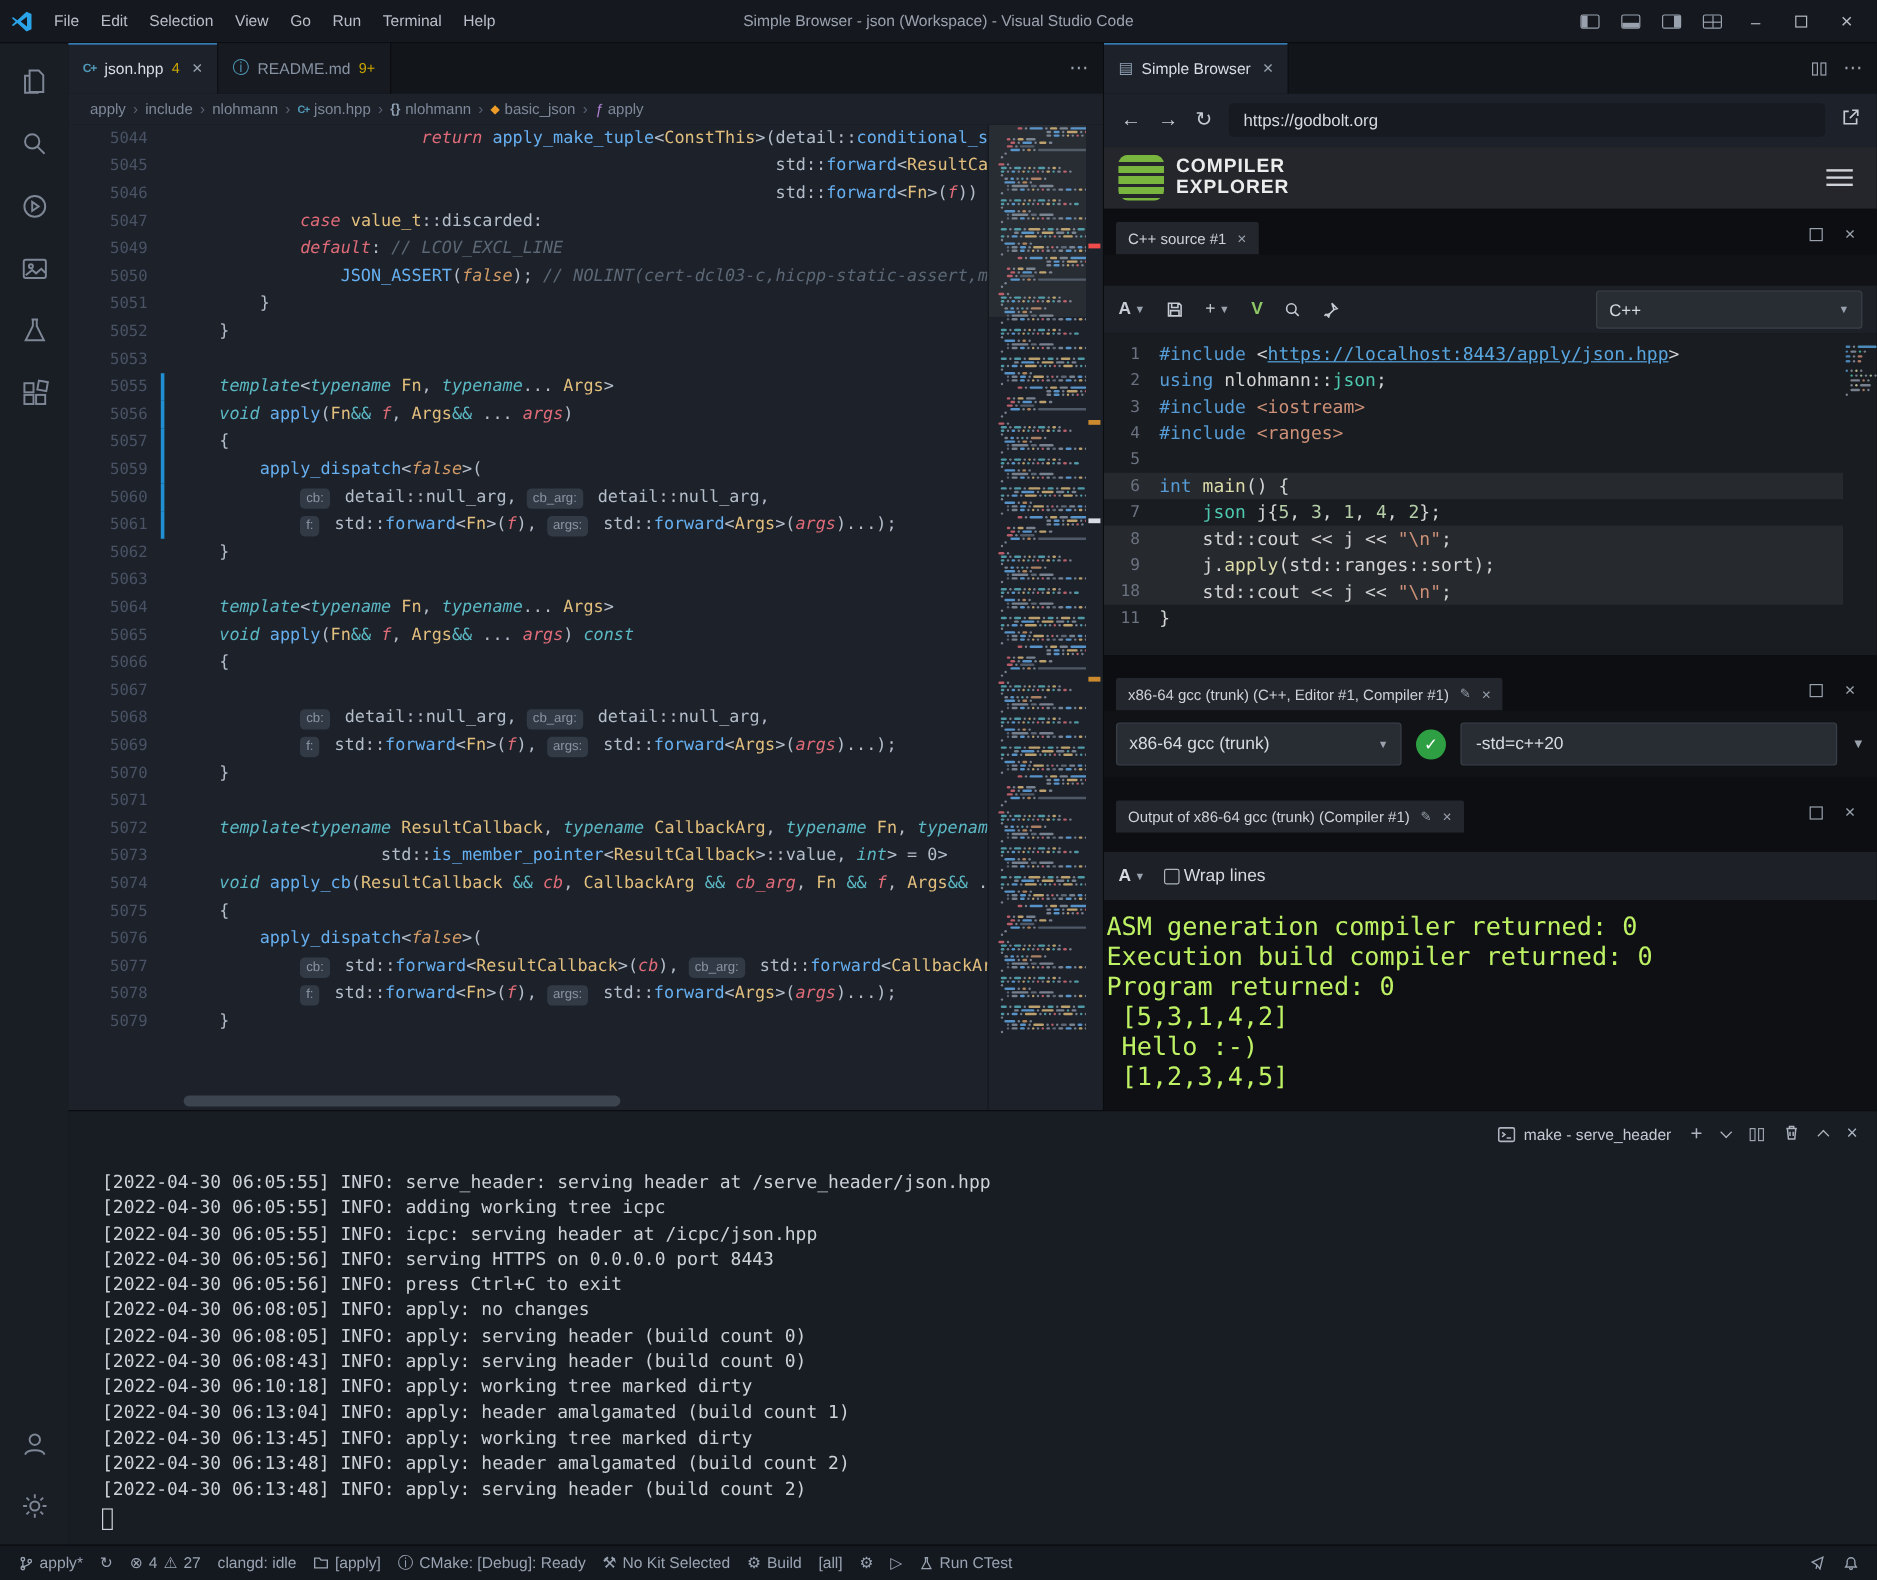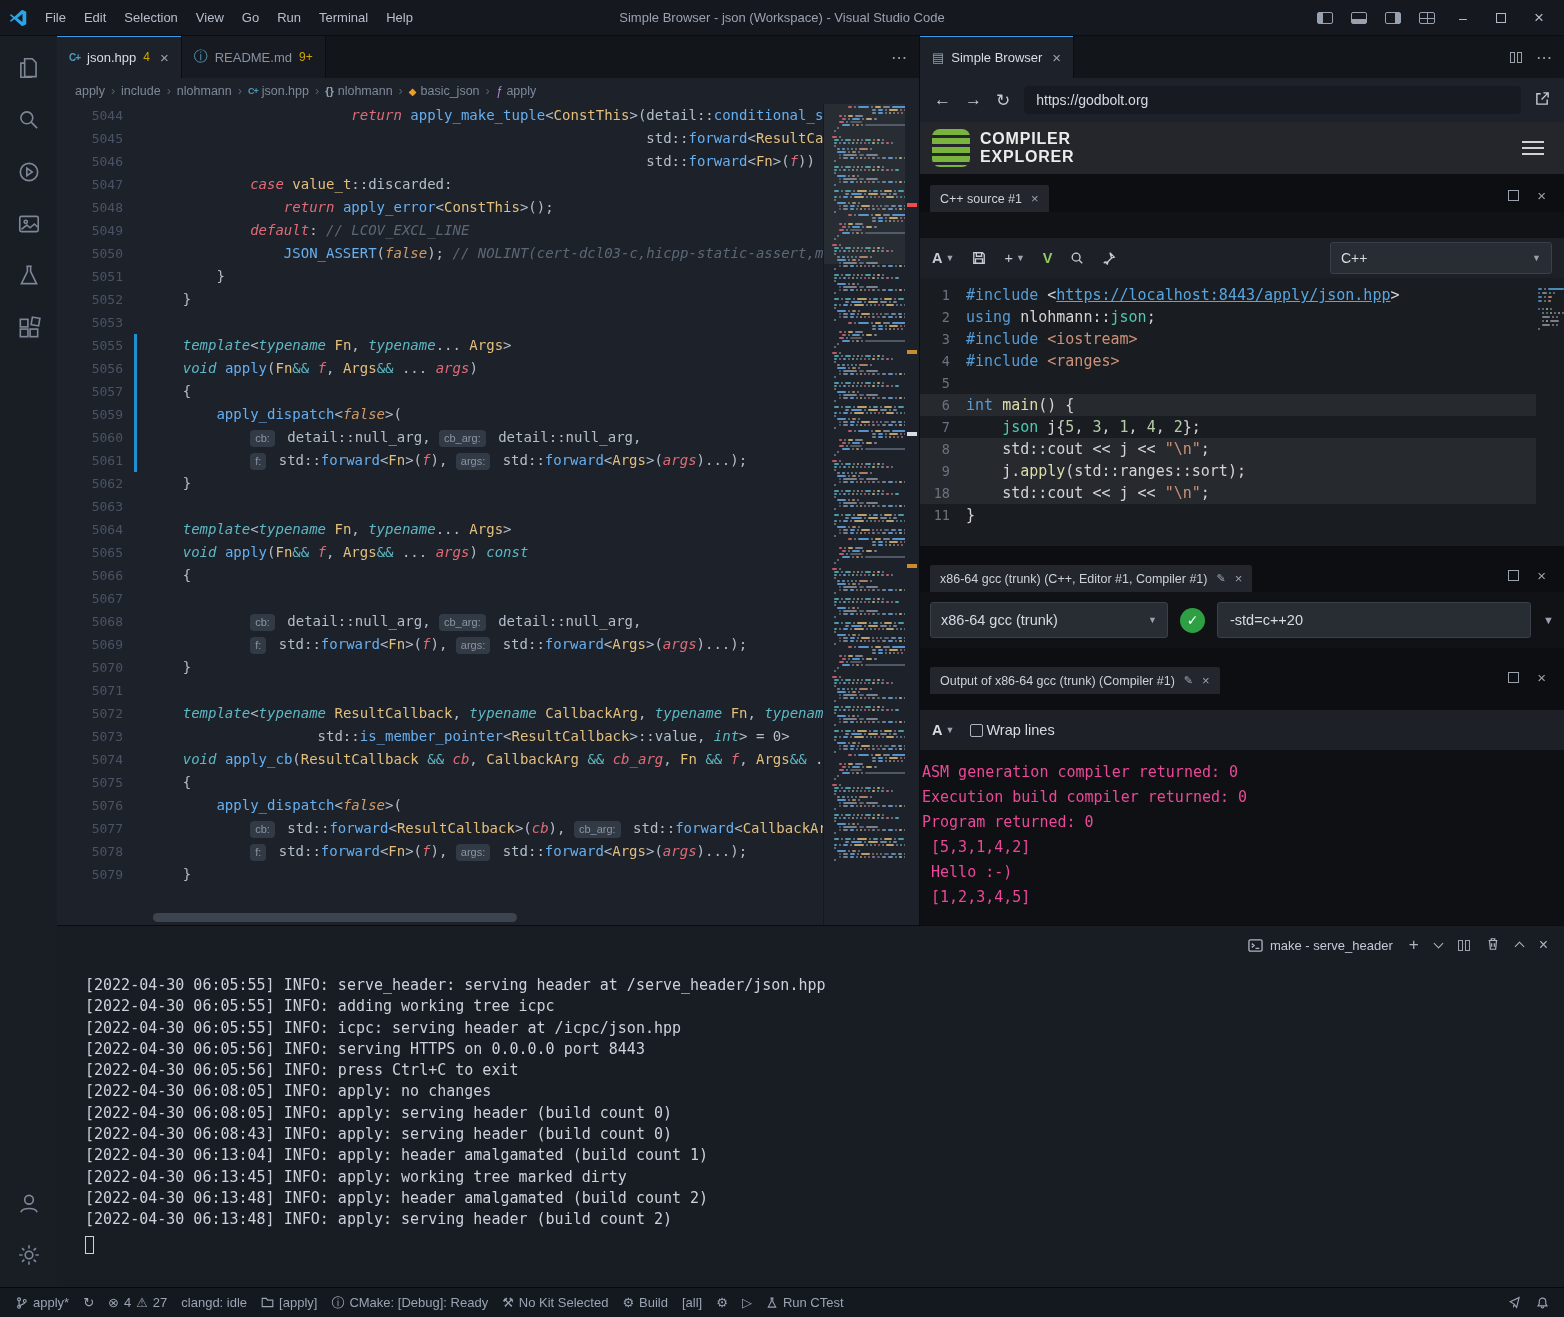--- a/index.html
+++ b/index.html
@@ -127,21 +127,21 @@
   .compiler-row { height:56px; background:#101215; display:flex; align-items:center; gap:12px; padding:0 10px; flex:none; }
   .compiler-select { width:238px; height:36px; background:#282c33; border:1px solid #3a404a; border-radius:3px;
     display:flex; align-items:center; padding:0 10px; font-size:14.5px; color:#d6dbe2; flex:none; }
   .compiler-select .caret { margin-left:auto; }
   .check-circle { width:25px; height:25px; border-radius:50%; background:#2ea043; color:#fff; display:flex; align-items:center; justify-content:center; font-size:14px; flex:none; }
   .options-box { flex:1; height:36px; background:#282c33; border:1px solid #3a404a; border-radius:3px; display:flex; align-items:center; padding:0 12px; font-size:14.5px; color:#d6dbe2; }
   .row-caret { color:#9aa2ae; font-size:11px; }
 
   .output-toolbar { height:40px; background:#1d2026; display:flex; align-items:center; gap:16px; padding:0 12px; color:#d6dbe2; font-size:14.5px; flex:none; }
   .checkbox { width:13px; height:13px; border:1.5px solid #aeb5bf; border-radius:2px; display:inline-block; }
-  .ce-output { flex:1; background:#0e1013; font-family:"DejaVu Sans Mono",monospace; font-size:15px; line-height:25px; color:#ec4899; padding:10px 0 0 2px; overflow:hidden; }
+  .ce-output { flex:1; background:#0e1013; font-family:"DejaVu Sans Mono",monospace; font-size:21px; line-height:25px; color:#bef264; padding:10px 0 0 2px; overflow:hidden; }
   .oline { white-space:pre; }
 
   
   .panel { height:362px; background:#181c23; border-top:1px solid #0a0c0f; display:flex; flex-direction:column; flex:none; }
   .panel-header { height:38px; display:flex; align-items:center; padding:0 16px 0 28px; flex:none; }
   .panel-tabs { display:flex; gap:26px; height:100%; }
   .ptab { font-size:12px; letter-spacing:0.4px; color:#8a93a2; display:flex; gap:7px; align-items:center; height:100%; }
   .ptab.active { color:#e6eaf0; box-shadow:inset 0 -1px 0 #d4d9e0; }
   .pbadge { background:#4d5562; color:#fff; font-size:11px; border-radius:9px; padding:1px 6px; }
   .panel-actions { margin-left:auto; display:flex; align-items:center; gap:16px; color:#aeb5c0; font-size:14px; }
@@ -305,21 +305,20 @@
               <span class="bc-ico ico-mth">ƒ</span>
               <span>apply</span>
             </span>
           </div>
         <div class="editor-wrap">
           <div class="code-scroll">
               <div class="eline"><span class="ln">5044</span><span class="lt"><span class="tk-w">                        </span><span class="tk-r">return</span><span class="tk-w"> </span><span class="tk-b">apply_make_tuple</span><span class="tk-w">&lt;</span><span class="tk-y">ConstThis</span><span class="tk-w">&gt;(detail::</span><span class="tk-b">conditional_static_cast</span></span></div>
               <div class="eline"><span class="ln">5045</span><span class="lt"><span class="tk-w">                                                           </span><span class="tk-w">std::</span><span class="tk-b">forward</span><span class="tk-w">&lt;</span><span class="tk-y">ResultCallback</span></span></div>
               <div class="eline"><span class="ln">5046</span><span class="lt"><span class="tk-w">                                                           </span><span class="tk-w">std::</span><span class="tk-b">forward</span><span class="tk-w">&lt;</span><span class="tk-y">Fn</span><span class="tk-w">&gt;(</span><span class="tk-v">f</span><span class="tk-w">))</span></span></div>
               <div class="eline"><span class="ln">5047</span><span class="lt"><span class="tk-w">            </span><span class="tk-r">case</span><span class="tk-w"> </span><span class="tk-y">value_t</span><span class="tk-w">::discarded:</span></span></div>
-              <div class="eline"><span class="ln">5048</span><span class="lt"><span class="tk-w">                </span><span class="tk-r">return</span><span class="tk-w"> </span><span class="tk-b">apply_error</span><span class="tk-w">&lt;</span><span class="tk-y">ConstThis</span><span class="tk-w">&gt;();</span></span></div>
               <div class="eline"><span class="ln">5049</span><span class="lt"><span class="tk-w">            </span><span class="tk-r">default</span><span class="tk-w">: </span><span class="tk-c">// LCOV_EXCL_LINE</span></span></div>
               <div class="eline"><span class="ln">5050</span><span class="lt"><span class="tk-w">                </span><span class="tk-b">JSON_ASSERT</span><span class="tk-w">(</span><span class="tk-n">false</span><span class="tk-w">); </span><span class="tk-c">// NOLINT(cert-dcl03-c,hicpp-static-assert,misc-static-assert)</span></span></div>
               <div class="eline"><span class="ln">5051</span><span class="lt"><span class="tk-w">        </span><span class="tk-w">}</span></span></div>
               <div class="eline"><span class="ln">5052</span><span class="lt"><span class="tk-w">    </span><span class="tk-w">}</span></span></div>
               <div class="eline"><span class="ln">5053</span><span class="lt"></span></div>
               <div class="eline mod"><span class="ln">5055</span><span class="lt"><span class="tk-w">    </span><span class="tk-t">template</span><span class="tk-w">&lt;</span><span class="tk-t">typename</span><span class="tk-w"> </span><span class="tk-y">Fn</span><span class="tk-w">, </span><span class="tk-t">typename</span><span class="tk-w">... </span><span class="tk-y">Args</span><span class="tk-w">&gt;</span></span></div>
               <div class="eline mod"><span class="ln">5056</span><span class="lt"><span class="tk-w">    </span><span class="tk-t">void</span><span class="tk-w"> </span><span class="tk-b">apply</span><span class="tk-w">(</span><span class="tk-y">Fn</span><span class="tk-o">&amp;&amp;</span><span class="tk-w"> </span><span class="tk-v">f</span><span class="tk-w">, </span><span class="tk-y">Args</span><span class="tk-o">&amp;&amp;</span><span class="tk-w"> ... </span><span class="tk-v">args</span><span class="tk-w">)</span></span></div>
               <div class="eline mod"><span class="ln">5057</span><span class="lt"><span class="tk-w">    </span><span class="tk-w">{</span></span></div>
               <div class="eline mod"><span class="ln">5059</span><span class="lt"><span class="tk-w">        </span><span class="tk-b">apply_dispatch</span><span class="tk-w">&lt;</span><span class="tk-n">false</span><span class="tk-w">&gt;(</span></span></div>
               <div class="eline mod"><span class="ln">5060</span><span class="lt"><span class="tk-w">            </span><span class="tk-h">cb:</span><span class="tk-w"> detail::null_arg, </span><span class="tk-h">cb_arg:</span><span class="tk-w"> detail::null_arg,</span></span></div>
@@ -2784,20 +2783,21 @@
       </div>
       <div class="terminal">
           <div class="tline">[2022-04-30 06:05:55] INFO: serve_header: serving header at /serve_header/json.hpp</div>
           <div class="tline">[2022-04-30 06:05:55] INFO: adding working tree icpc</div>
           <div class="tline">[2022-04-30 06:05:55] INFO: icpc: serving header at /icpc/json.hpp</div>
           <div class="tline">[2022-04-30 06:05:56] INFO: serving HTTPS on 0.0.0.0 port 8443</div>
           <div class="tline">[2022-04-30 06:05:56] INFO: press Ctrl+C to exit</div>
           <div class="tline">[2022-04-30 06:08:05] INFO: apply: no changes</div>
           <div class="tline">[2022-04-30 06:08:05] INFO: apply: serving header (build count 0)</div>
           <div class="tline">[2022-04-30 06:08:43] INFO: apply: serving header (build count 0)</div>
+          <div class="tline">[2022-04-30 06:10:18] INFO: apply: working tree marked dirty</div>
           <div class="tline">[2022-04-30 06:13:04] INFO: apply: header amalgamated (build count 1)</div>
           <div class="tline">[2022-04-30 06:13:45] INFO: apply: working tree marked dirty</div>
           <div class="tline">[2022-04-30 06:13:48] INFO: apply: header amalgamated (build count 2)</div>
           <div class="tline">[2022-04-30 06:13:48] INFO: apply: serving header (build count 2)</div>
           <div class="term-cursor"></div>
         </div>
     </div>
   </div>
 </div>
 

